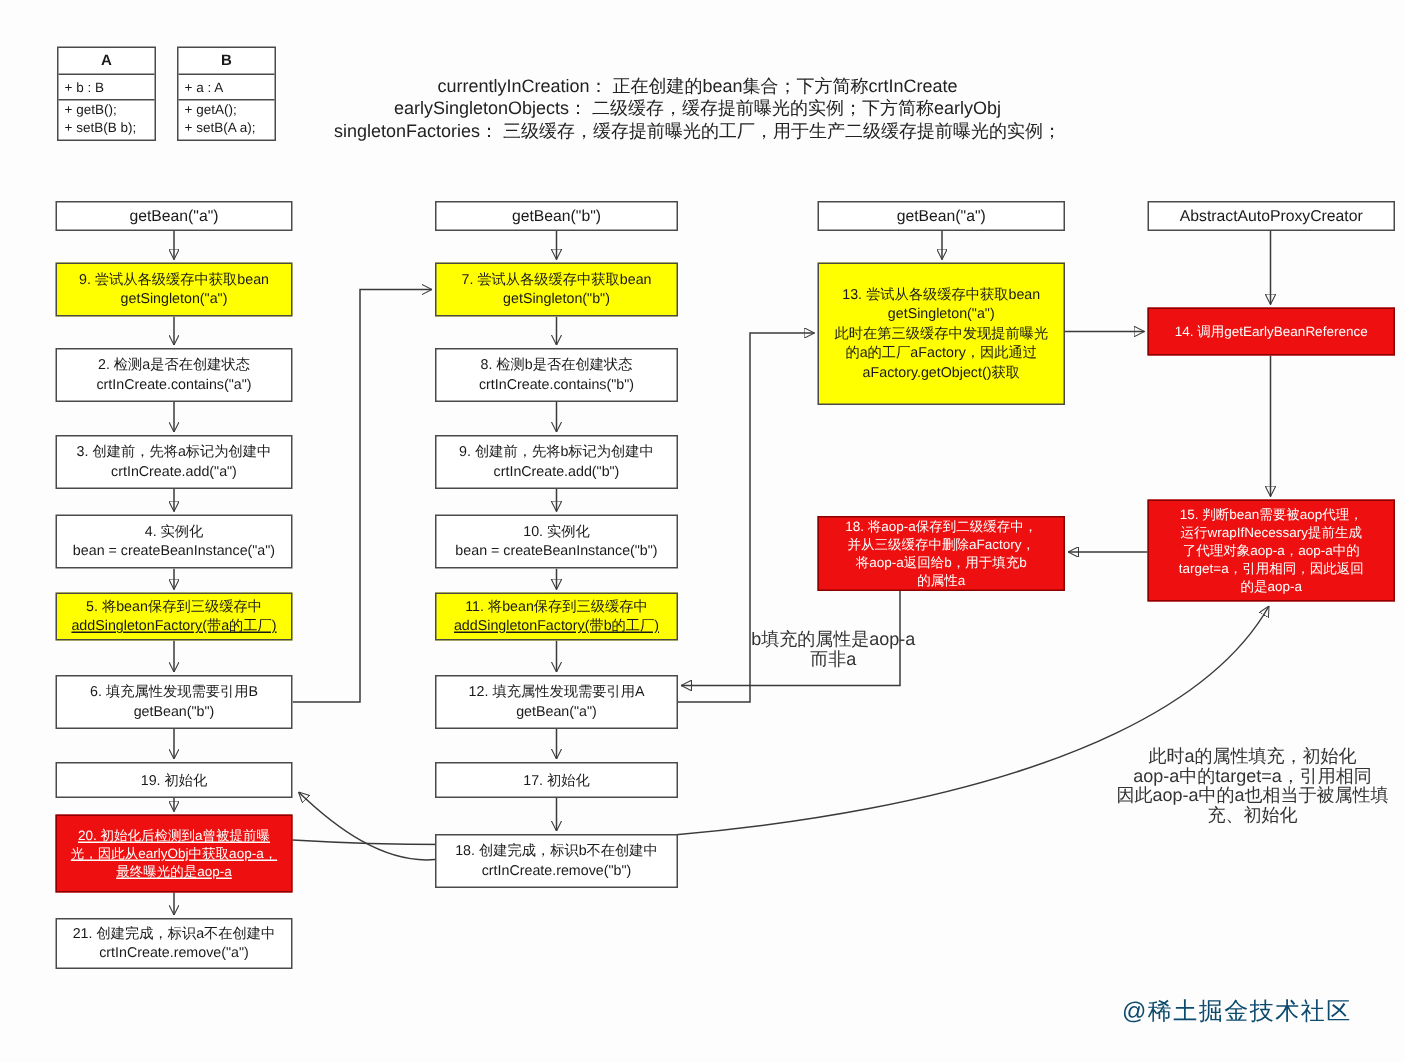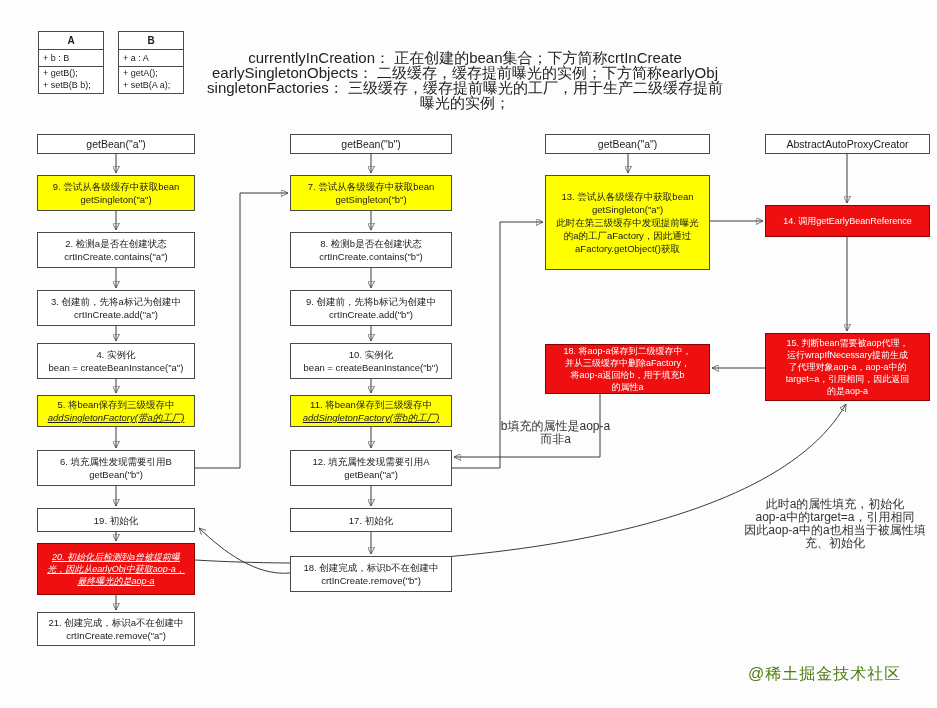--- a/index.html
+++ b/index.html
@@ -4,32 +4,32 @@
 <style>
   html,body{margin:0;padding:0;background:#ffffff;font-family:"Liberation Sans","DejaVu Sans",sans-serif;}
   .canvas{position:relative;width:937px;height:708px;background:#fdfdfd;overflow:hidden;}
   .box{position:absolute;box-sizing:border-box;border:1px solid #4a4a4a;background:#ffffff;
        display:flex;flex-direction:column;align-items:center;justify-content:center;
        text-align:center;font-size:9.5px;line-height:13px;color:#1a1a1a;padding:1px 2px;}
   .box span{white-space:nowrap;}
   .yellow{background:#ffff00;}
   .red{background:#ee1010;color:#ffffff;font-size:9px;line-height:12px;border-color:#8c0000;}
   .hdr{font-size:10.5px;}
-  .u{text-decoration:underline;font-style:italic;}
+  .u{text-decoration:underline;}
   .uml{position:absolute;box-sizing:border-box;border:1px solid #4a4a4a;background:#ffffff;
        font-size:9px;color:#1a1a1a;width:66px;}
   .uml .t{border-bottom:1px solid #4a4a4a;text-align:center;font-size:10px;padding:3px 0;font-weight:bold;}
   .uml .f{border-bottom:1px solid #4a4a4a;padding:3px 4px;}
   .uml .m{padding:1px 4px;}
   .uml .m:first-of-type{padding-top:3px;}
   .uml .m:last-of-type{padding-bottom:3px;}
   .legend{position:absolute;left:200px;top:50px;width:530px;text-align:center;
-          font-size:15px;line-height:15px;color:#222222;}
+          font-size:12px;line-height:15px;color:#222222;}
   .note{position:absolute;font-size:12px;line-height:13px;color:#333333;text-align:center;}
-  .watermark{position:absolute;left:748px;top:664px;font-size:16px;color:#4d7c0f;letter-spacing:1px;}
+  .watermark{position:absolute;left:748px;top:664px;font-size:16px;color:#0c4a6e;letter-spacing:1px;}
   svg.arrows{position:absolute;left:0;top:0;pointer-events:none;}
   svg.arrows path{stroke:#3a3a3a;stroke-width:1;fill:none;}
 </style>
 </head>
 <body>
 
 <div class="canvas">
 
   <svg class="arrows" width="937" height="708">
     <defs>

